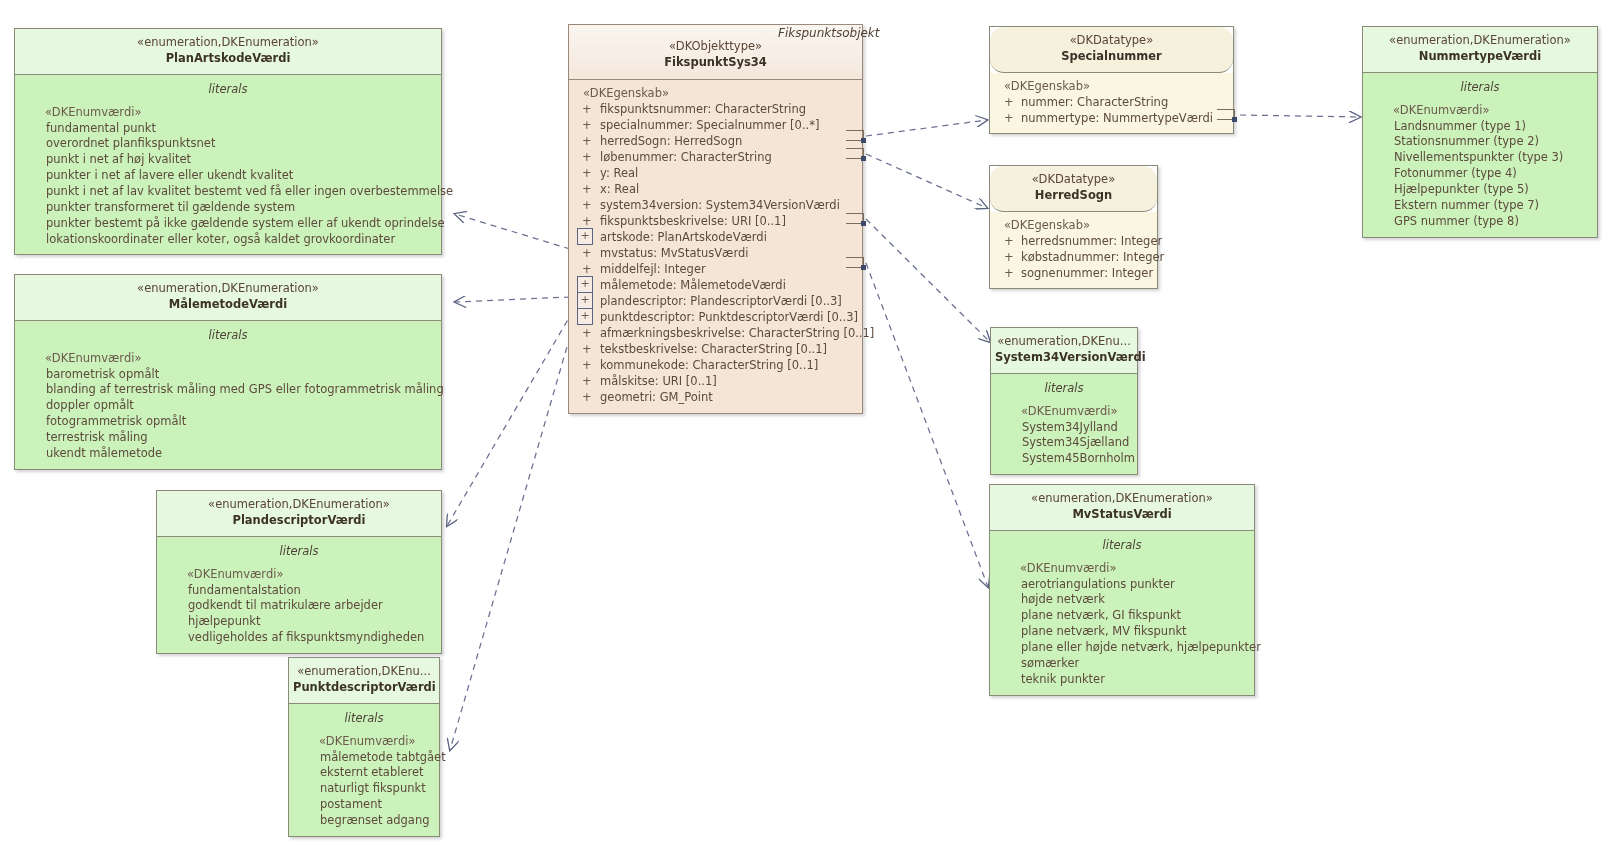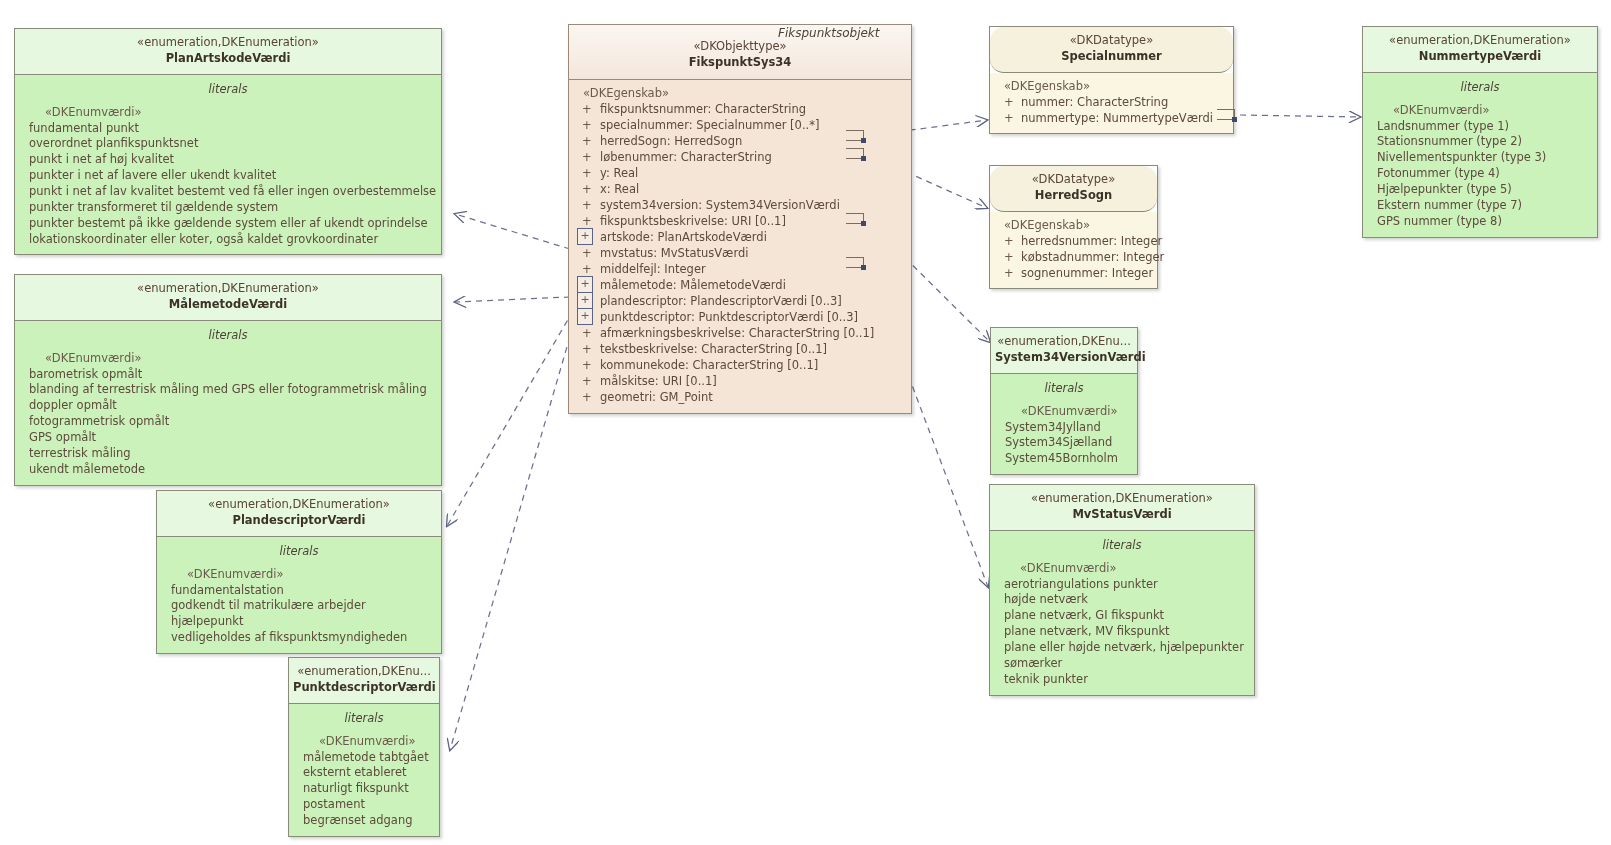--- a/index.html
+++ b/index.html
@@ -34,21 +34,21 @@
   .uml .lit-cap{
     text-align:center;font-style:italic;font-size:11.5px;color:#4d4238;
     padding:2px 0 9px 0;
   }
 
   
   .enum{ }
   .enum .hdr{background:#e6f8df;}
   .enum .body{background:#ccf2bb;}
   .enum .grp{padding-left:30px;color:#6a5a4c;line-height:1.38;}
-  .enum .val{padding-left:14px;color:#5c4a3c;line-height:1.38;white-space:nowrap;}
+  .enum .val{padding-left:31px;color:#5c4a3c;line-height:1.38;white-space:nowrap;}
 
   
   .dtype .hdr{background:#f5f1dc;border-radius:14px;}
   .dtype .body{background:#faf6e2;}
   .dtype .grp{padding-left:14px;color:#6a5a4c;line-height:1.4;}
   .dtype .attr{position:relative;padding-left:31px;line-height:1.4;white-space:nowrap;color:#5c4a3c;}
   .dtype .attr .vis{position:absolute;left:14px;top:0;color:#6a5a4c;}
 
   
   .objtype{border:1px solid #9a8878;}
@@ -140,21 +140,20 @@
       <span class="stereo">«enumeration,DKEnumeration»</span>
       <span class="nm">MålemetodeVærdi</span>
     </div>
     <div class="body">
       <div class="lit-cap">literals</div>
       <div class="grp">«DKEnumværdi»</div>
       <div class="val">barometrisk opmålt</div>
       <div class="val">blanding af terrestrisk måling med GPS eller fotogrammetrisk måling</div>
       <div class="val">doppler opmålt</div>
       <div class="val">fotogrammetrisk opmålt</div>
-      <div class="val">GPS opmålt</div>
       <div class="val">terrestrisk måling</div>
       <div class="val">ukendt målemetode</div>
     </div>
   </div>
 
   <div class="uml enum" style="left:156px;top:478px;width:286px;">
     <div class="hdr">
       <span class="stereo">«enumeration,DKEnumeration»</span>
       <span class="nm">PlandescriptorVærdi</span>
     </div>
@@ -179,21 +178,21 @@
       <div class="val">målemetode tabtgået</div>
       <div class="val">eksternt etableret</div>
       <div class="val">naturligt fikspunkt</div>
       <div class="val">postament</div>
       <div class="val">begrænset adgang</div>
     </div>
   </div>
 
   <div class="float-label" style="left:778px;top:14px;">Fikspunktsobjekt</div>
 
-  <div class="uml objtype" style="left:568px;top:12px;width:344px;">
+  <div class="uml objtype" style="left:568px;top:12px;width:295px;">
     <div class="hdr">
       <span class="stereo">«DKObjekttype»</span>
       <span class="nm">FikspunktSys34</span>
     </div>
     <div class="body">
       <div class="grp">«DKEgenskab»</div>
       <div class="attr">
         <span class="vis">+</span>
         <span>fikspunktsnummer: CharacterString</span>
       </div>

